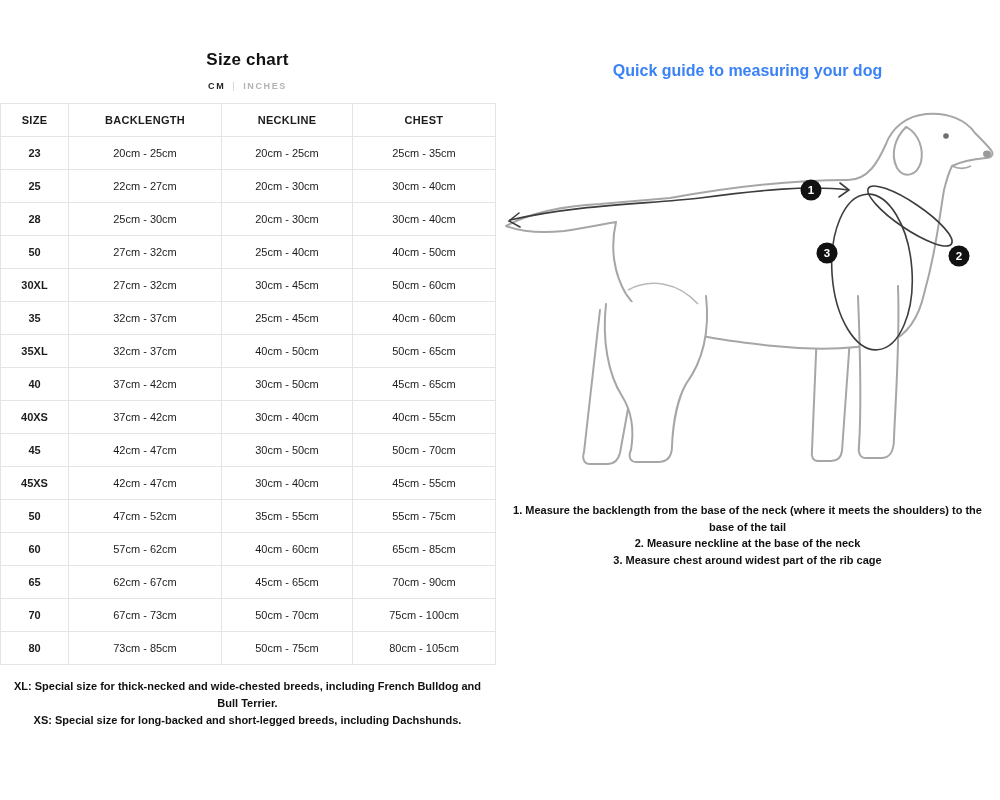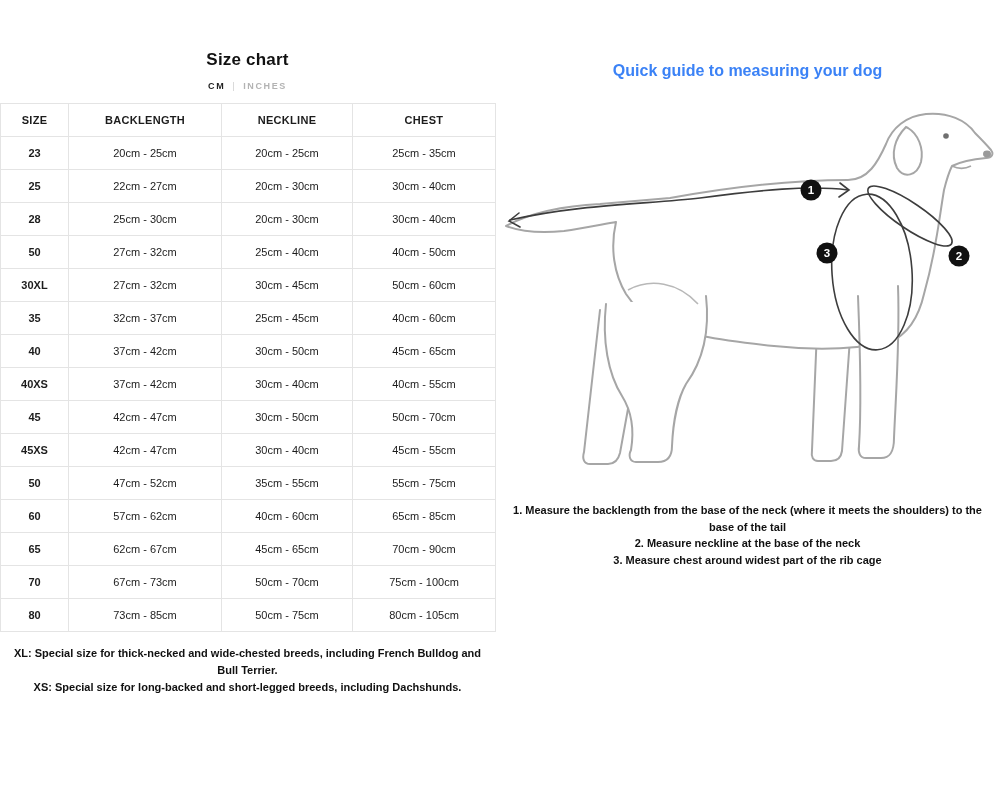--- a/index.html
+++ b/index.html
@@ -111,20 +111,26 @@
             <td class="size-col">30XL</td>
             <td>27cm - 32cm</td>
             <td>30cm - 45cm</td>
             <td>50cm - 60cm</td>
           </tr>
           <tr>
             <td class="size-col">35</td>
             <td>32cm - 37cm</td>
             <td>25cm - 45cm</td>
             <td>40cm - 60cm</td>
+          </tr>
+          <tr>
+            <td class="size-col">35XL</td>
+            <td>32cm - 37cm</td>
+            <td>40cm - 50cm</td>
+            <td>50cm - 65cm</td>
           </tr>
           <tr>
             <td class="size-col">40</td>
             <td>37cm - 42cm</td>
             <td>30cm - 50cm</td>
             <td>45cm - 65cm</td>
           </tr>
           <tr>
             <td class="size-col">40XS</td>
             <td>37cm - 42cm</td>

